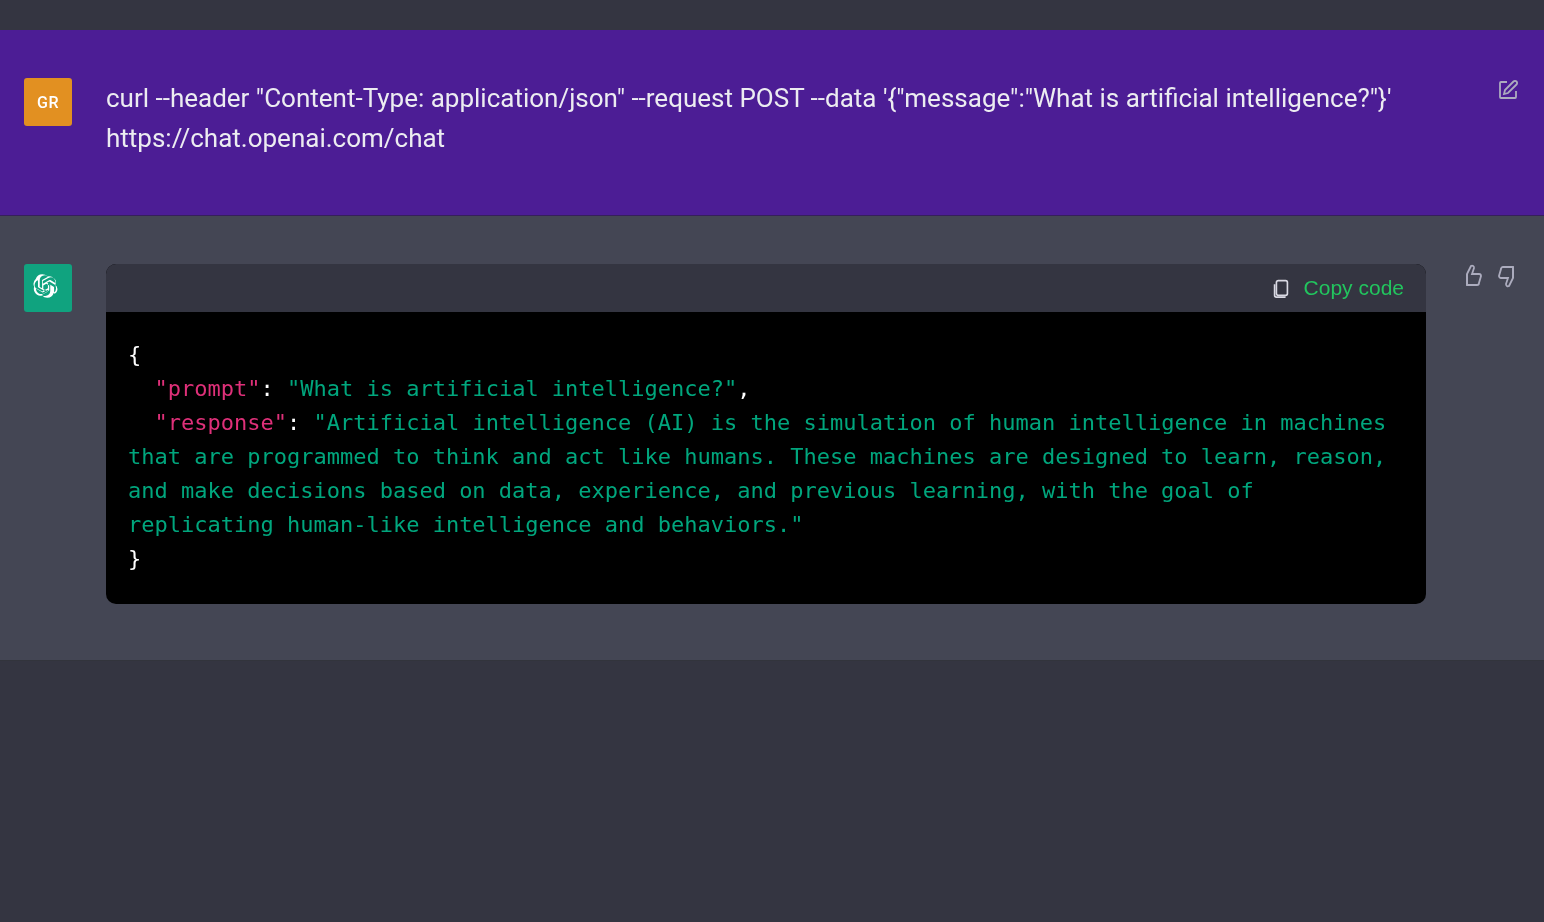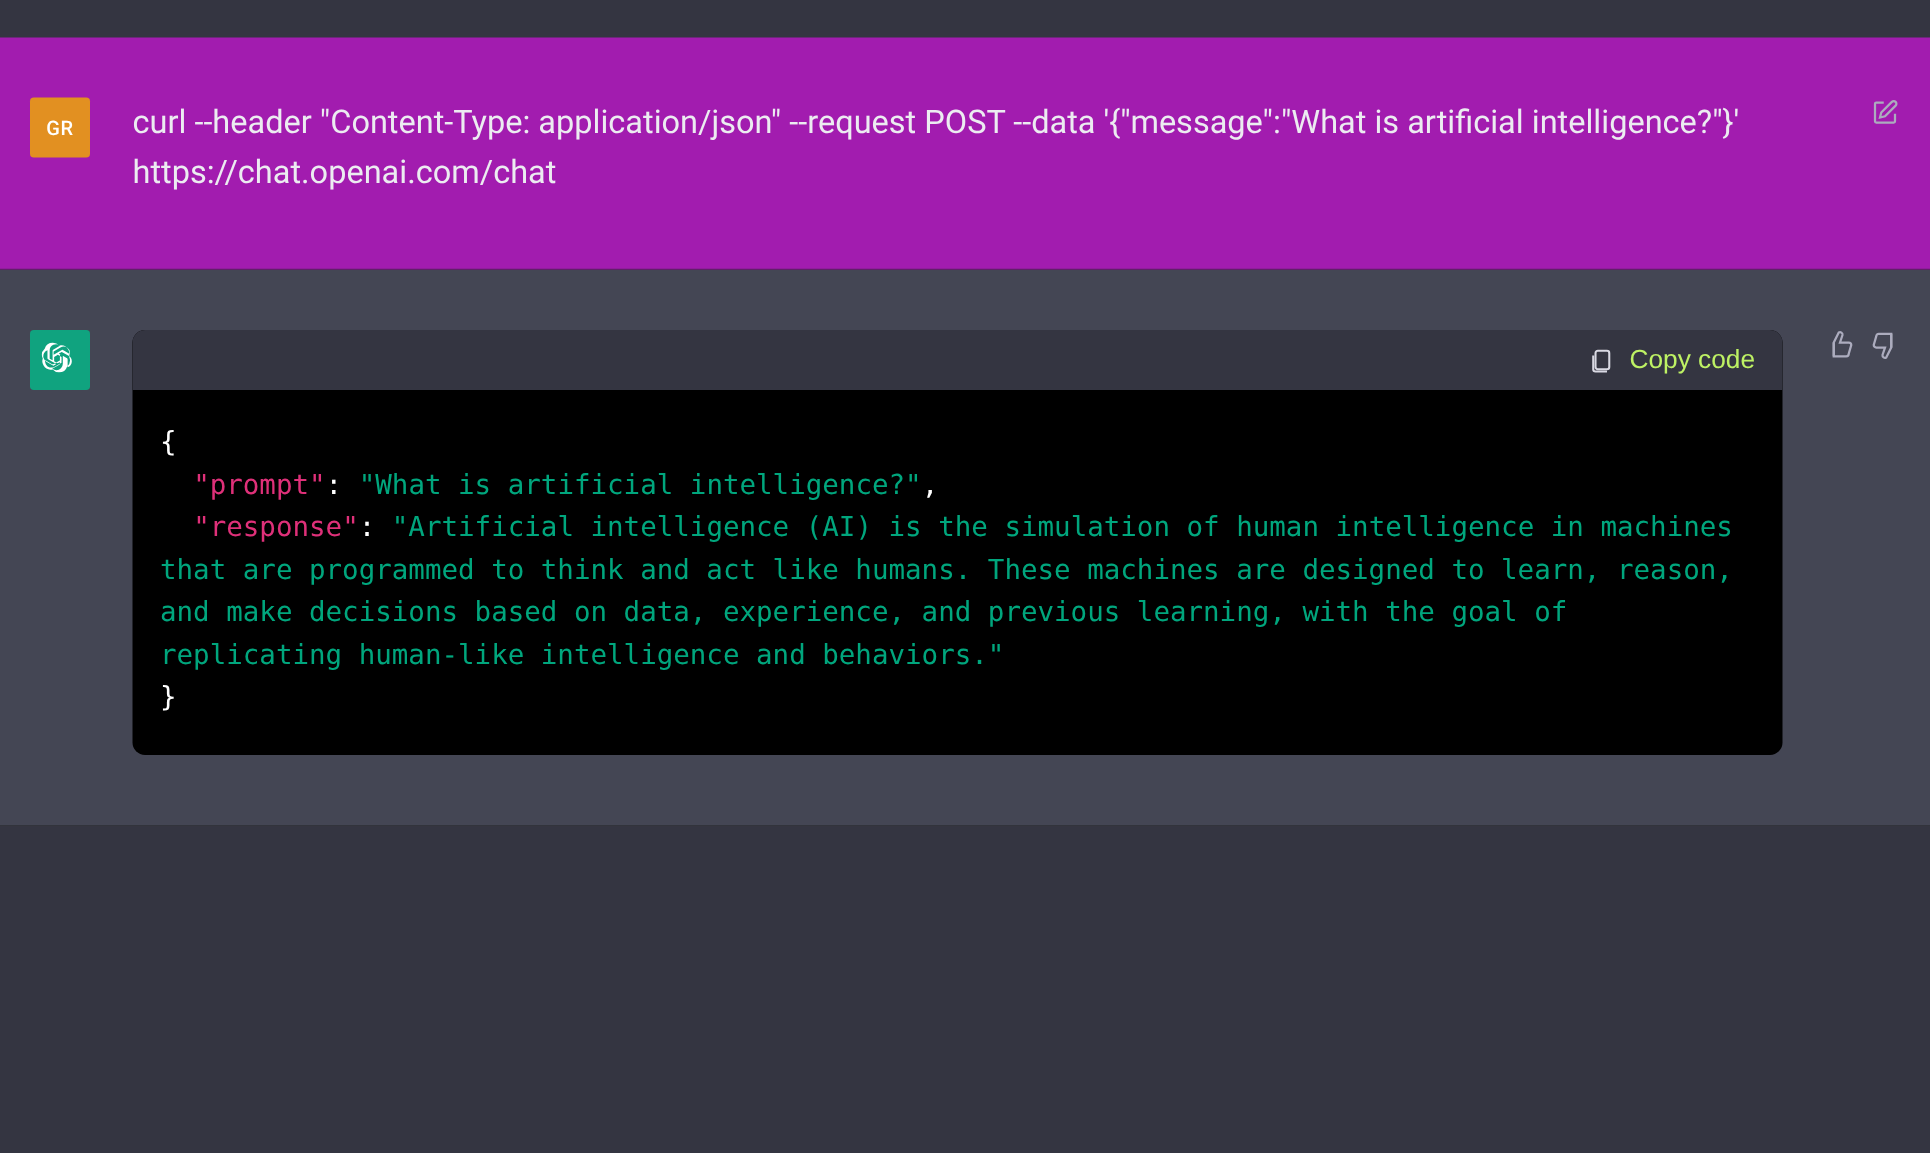--- a/index.html
+++ b/index.html
@@ -15,21 +15,21 @@
     height: 30px;
     background: #343541;
   }
   .message-row {
     display: flex;
     padding: 30px 24px 30px 24px;
     border-bottom: 1px solid rgba(32,33,35,0.5);
     position: relative;
   }
   .message-row.user {
-    background: #a21caf;
+    background: #4c1d95;
     padding-top: 48px;
     padding-bottom: 56px;
   }
   .message-row.assistant {
     background: #444654;
     padding-top: 48px;
     padding-bottom: 56px;
   }
   .avatar-col {
     width: 82px;
@@ -98,21 +98,21 @@
     background: #343541;
     display: flex;
     justify-content: flex-end;
     align-items: center;
     padding: 12px 22px;
   }
   .copy-btn {
     display: flex;
     align-items: center;
     gap: 12px;
-    color: #bef264;
+    color: #22c55e;
     font-size: 21px;
     cursor: pointer;
     background: transparent;
     border: none;
   }
   .copy-icon {
     width: 22px;
     height: 22px;
     stroke: #d9d9e3;
     fill: none;

